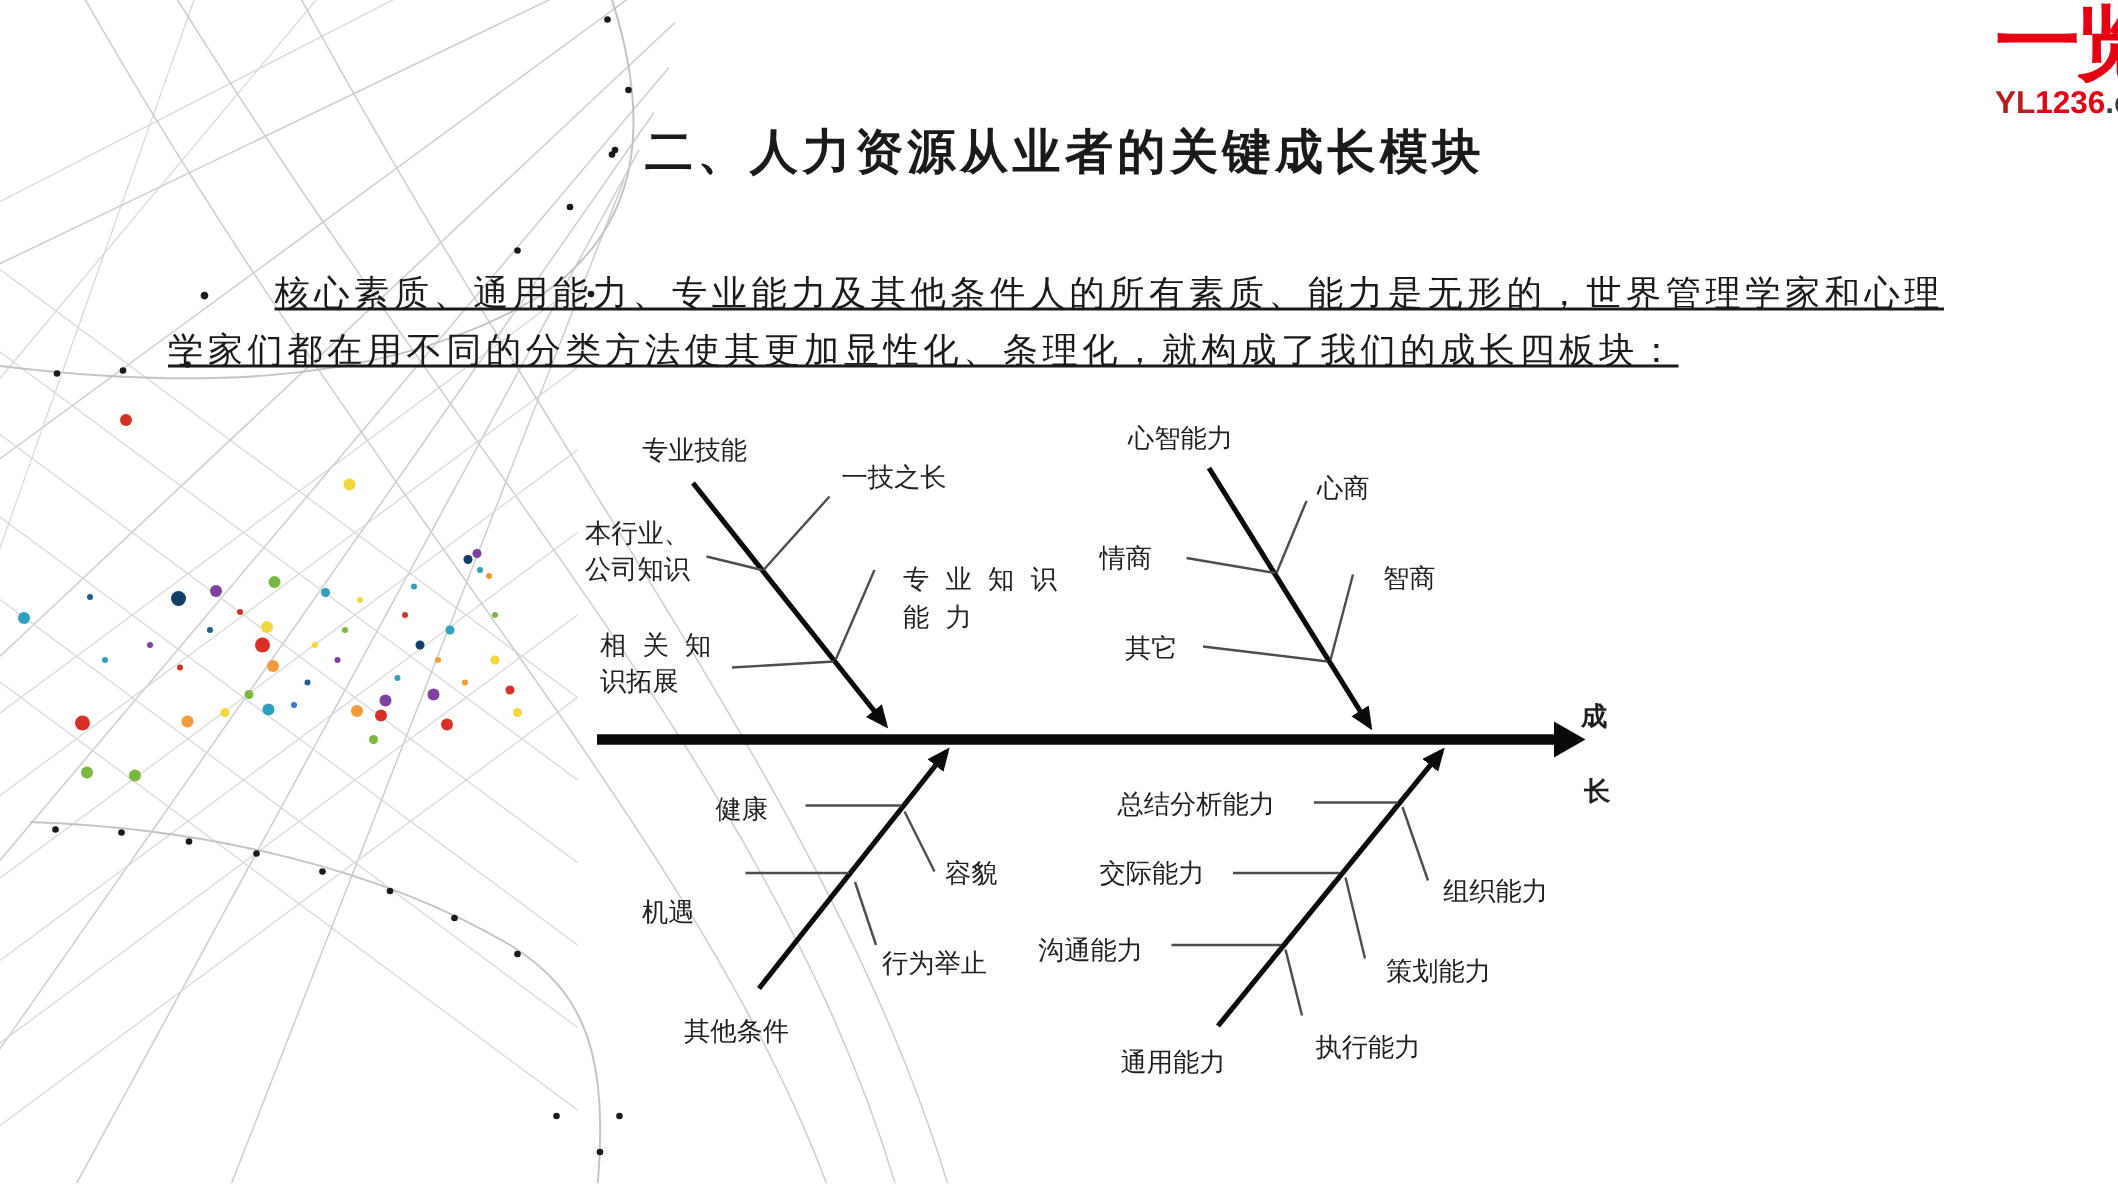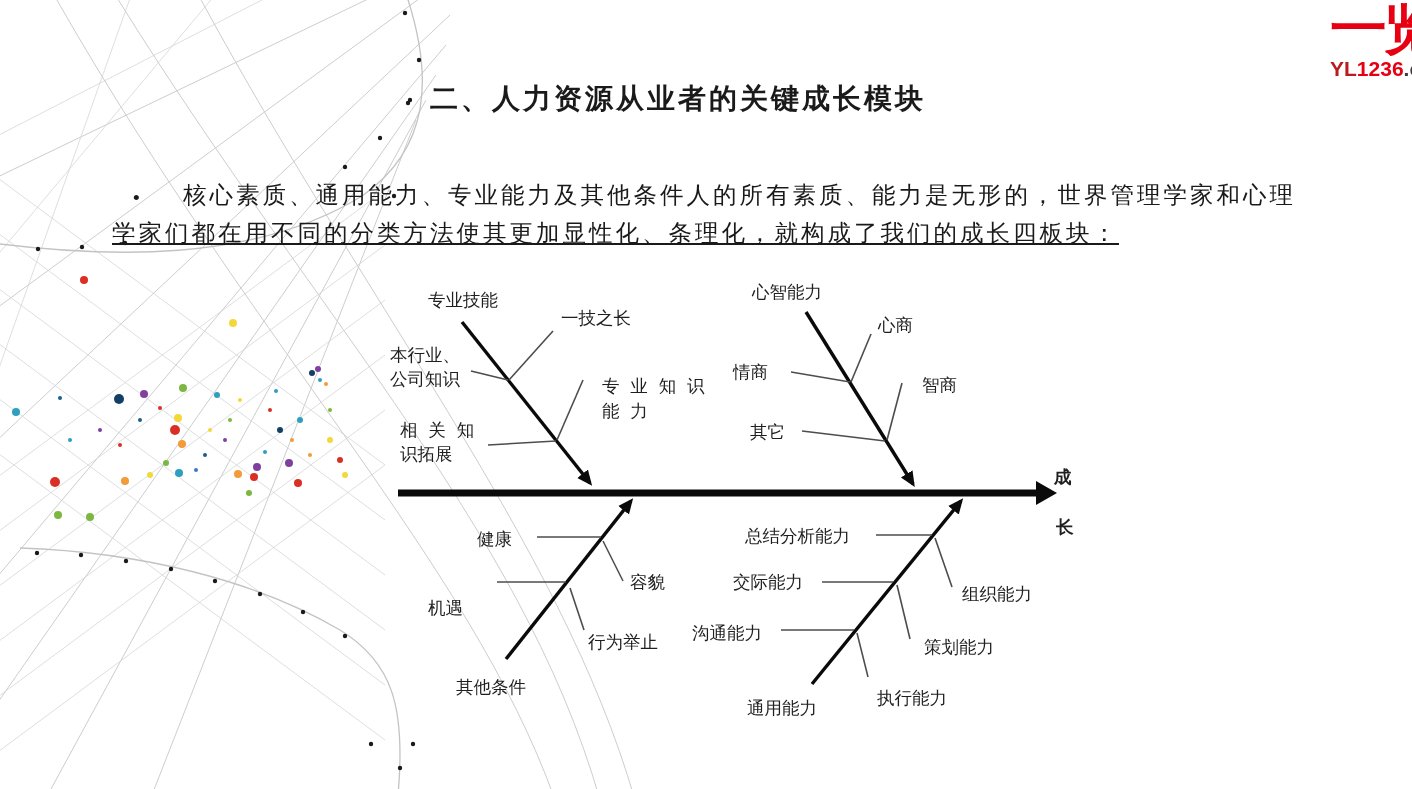--- a/index.html
+++ b/index.html
@@ -3,25 +3,25 @@
 <meta charset="utf-8">
 <style>
   html,body{margin:0;padding:0;background:#fff;}
   .slide{position:relative;width:1412px;height:789px;background:#fff;overflow:hidden;
          font-family:"Liberation Sans","DejaVu Sans",sans-serif;color:#1c1c1c;padding-left:48px;}
   .deco{position:absolute;left:0;top:0;z-index:0;}
   .mesh{stroke:#cdcdcd;stroke-width:1;fill:none;}
   .mesh2{stroke:#d6d6d6;stroke-width:0.8;fill:none;}
   .curve{stroke:#c3c3c3;stroke-width:1.3;fill:none;}
   .title{position:absolute;left:430px;top:80px;margin:0;z-index:2;
-         font-size:28px;font-weight:600;letter-spacing:3px;color:#1a1a1a;white-space:nowrap;}
+         font-size:32px;font-weight:600;letter-spacing:3px;color:#1a1a1a;white-space:nowrap;}
   .para{position:absolute;left:112px;top:176px;width:1260px;z-index:2;
         font-size:23.5px;letter-spacing:3px;line-height:38px;color:#1a1a1a;}
   .bullet{position:absolute;left:21px;top:3px;font-size:19px;letter-spacing:0;}
-  .pline1{padding-left:71px;white-space:nowrap;}
+  .pline1{padding-left:71px;white-space:nowrap;text-decoration:underline;}
   .pline2{white-space:nowrap;text-decoration:underline;}
   .fishbone{position:absolute;left:390px;top:270px;z-index:2;}
   .fishbone text{font-size:17.5px;fill:#1f1f1f;}
   .sp{letter-spacing:3px;}
   .axis{font-size:25px;font-weight:700;fill:#111;}
   .spine{stroke:#0a0a0a;stroke-width:7;}
   .branch{stroke:#0a0a0a;stroke-width:3.4;fill:none;}
   .conn{stroke:#4d4d4d;stroke-width:1.6;}
   .logo{position:absolute;left:1330px;top:0;z-index:3;line-height:1;white-space:nowrap;}
   .logo-cn{font-size:57px;font-weight:800;letter-spacing:-3px;}

